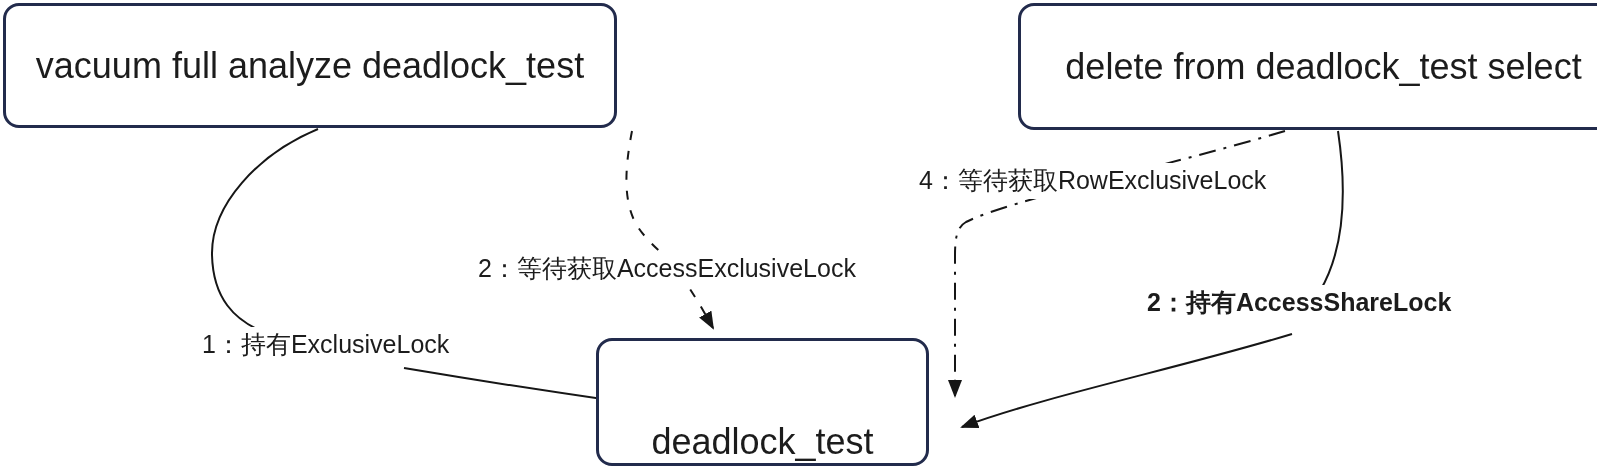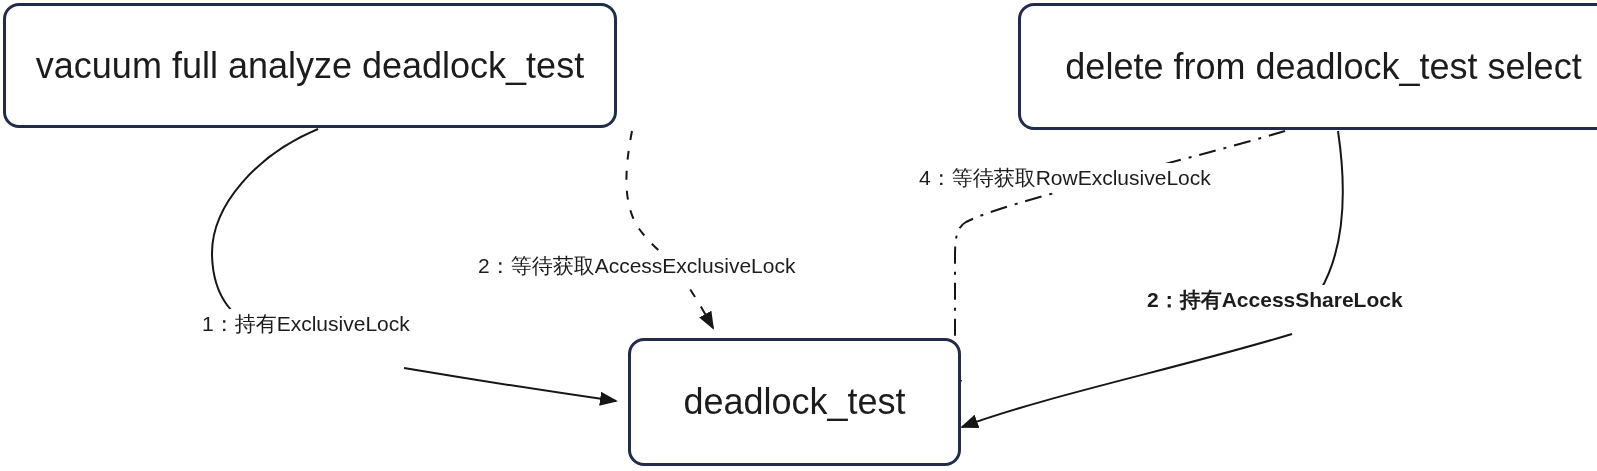--- a/index.html
+++ b/index.html
@@ -30,32 +30,32 @@
     display: flex;
     align-items: center;
     justify-content: center;
     color: #1c1c1c;
     font-size: 36px;
     white-space: nowrap;
     z-index: 2;
   }
   #node-vacuum { left: 3px;   top: 3px;   width: 614px; height: 125px; }
   #node-delete { left: 1018px; top: 3px;   width: 611px; height: 127px; }
-  #node-table  { left: 628px; top: 338px; width: 333px; height: 128px; font-size: 36px; }
+  #node-table  { left: 596px; top: 338px; width: 333px; height: 128px; font-size: 36px; align-items: flex-end; }
   .edge-label {
     position: absolute;
     background: #ffffff;
     color: #1c1c1c;
-    font-size: 21px;
+    font-size: 25px;
     line-height: 1.35;
     white-space: nowrap;
     padding: 1px 3px;
     z-index: 3;
   }
-  #edge-label-1 { left: 199px;  top: 309px; }
+  #edge-label-1 { left: 199px;  top: 327px; }
   #edge-label-2 { left: 1144px; top: 285px; font-weight: bold; }
   #edge-label-3 { left: 475px;  top: 251px; }
   #edge-label-4 { left: 916px;  top: 163px; }
 </style>
 </head>
 <body>
 
 <div id="canvas">
 
   <svg id="edge-layer" width="1597" height="471" viewBox="0 0 1597 471">

